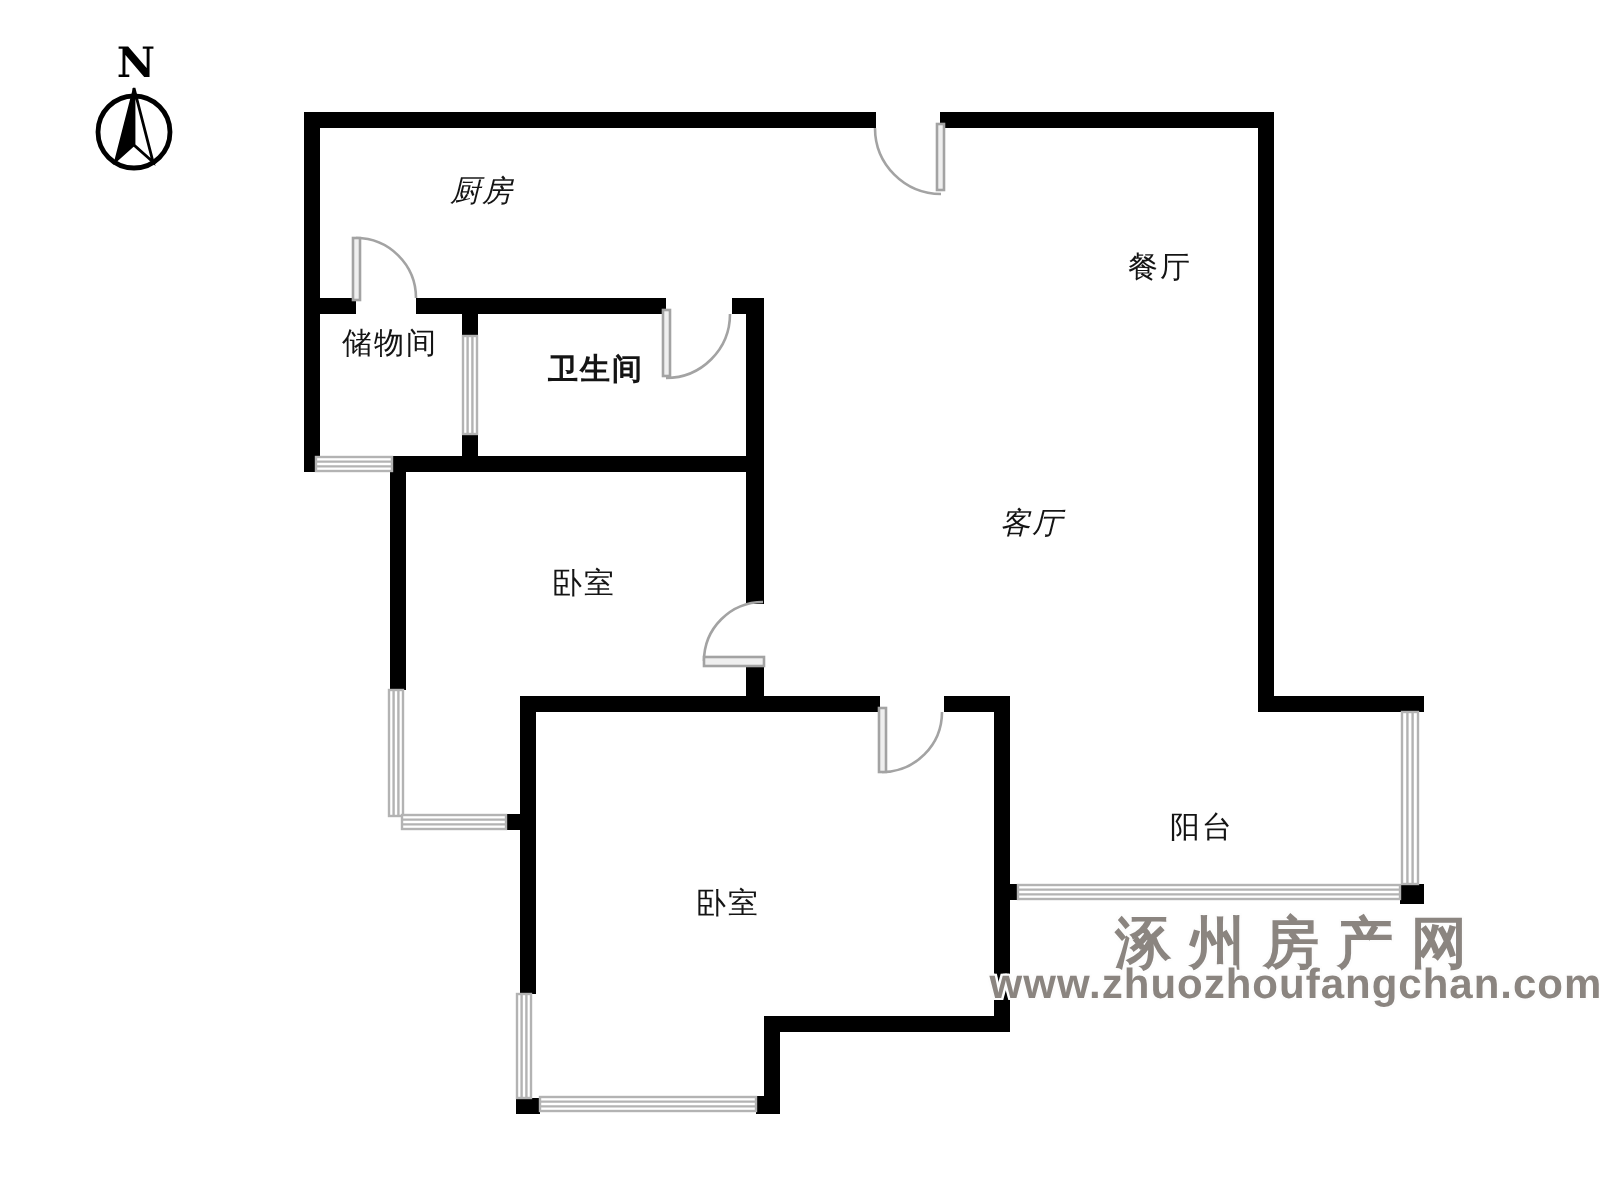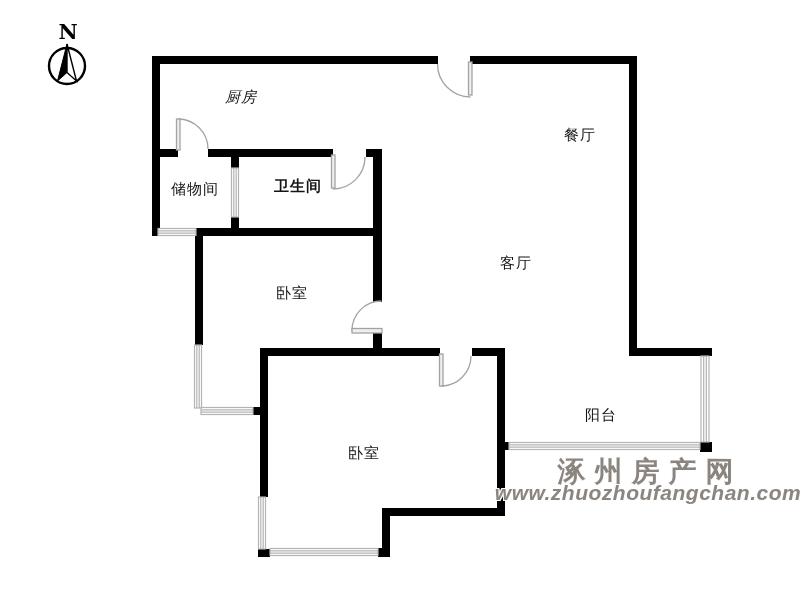--- a/index.html
+++ b/index.html
@@ -140,23 +140,23 @@
       <circle cx="67" cy="66" r="18" fill="none" stroke="#000" stroke-width="2.4"></circle>
       <path d="M 67 44 L 57.5 81 L 67 72.5 Z" fill="#000" stroke="#000" stroke-width="1"></path>
       <path d="M 67 44 L 76.5 81 L 67 72.5 Z" fill="#ffffff" stroke="#000" stroke-width="1.4"></path>
     </g>
   </svg>
 
   <div class="compass-n" style="left:68px;top:31px;">N</div>
 
   <div class="room-label" style="left:241px;top:96px;font-style:italic;">厨房</div>
   <div class="room-label" style="left:580px;top:90px;margin-top:44px;">餐厅</div>
-  <div class="room-label" style="left:195px;top:188px;">储物间</div>
+  <div class="room-label" style="left:195px;top:172px;">储物间</div>
   <div class="room-label" style="left:298px;top:185px;font-weight:bold;">卫生间</div>
   <div class="room-label" style="left:292px;top:292px;">卧室</div>
-  <div class="room-label" style="left:516px;top:262px;">客厅</div>
+  <div class="room-label" style="left:516px;top:262px;font-style:italic;">客厅</div>
   <div class="room-label" style="left:364px;top:452px;">卧室</div>
   <div class="room-label" style="left:601px;top:414px;">阳台</div>
 
   <div class="watermark watermark-name" style="left:650px;top:472px;">涿州房产网</div>
-  <div class="watermark watermark-url" style="left:648px;top:493px;font-style:italic;">www.zhuozhoufangchan.com</div>
+  <div class="watermark watermark-url" style="left:648px;top:493px;">www.zhuozhoufangchan.com</div>
 
 </div>
 
 </body></html>

